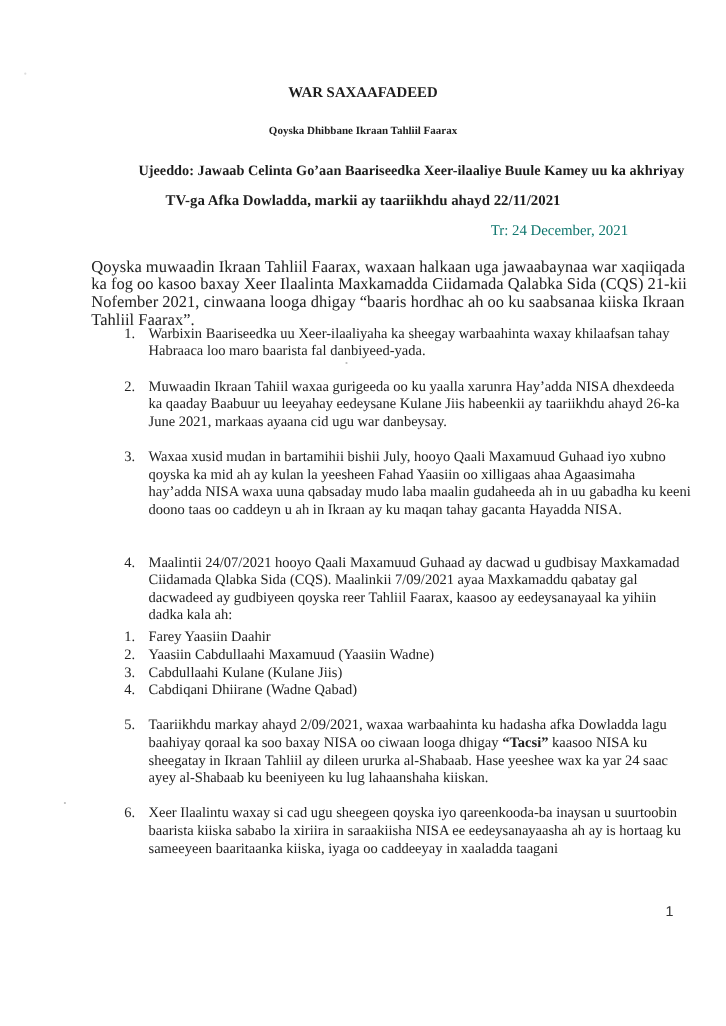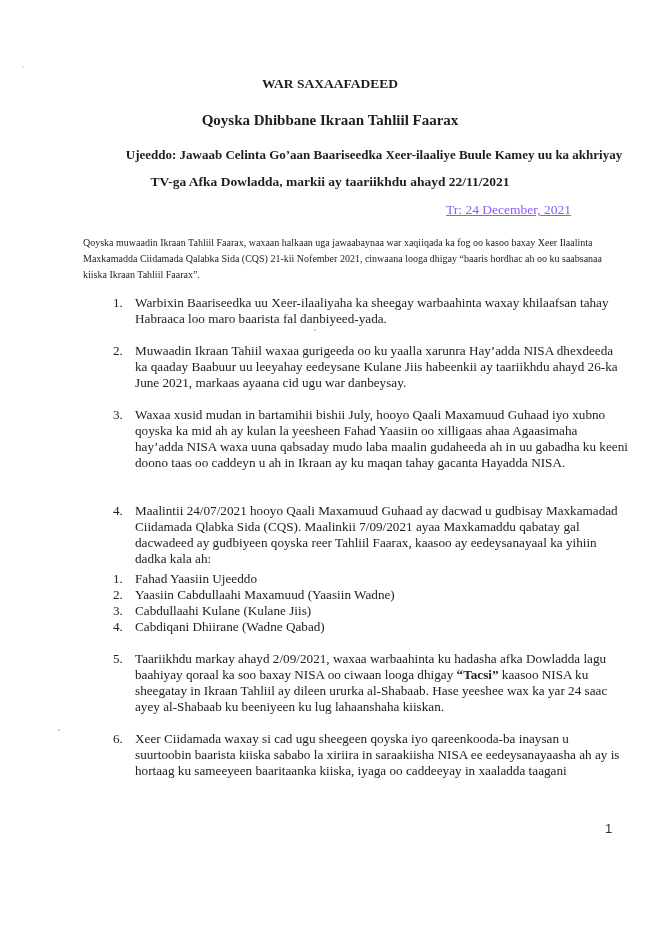--- a/index.html
+++ b/index.html
@@ -7,30 +7,30 @@
     width: 660px; height: 933px; position: relative; overflow: hidden;
     font-family: "Liberation Serif", "DejaVu Serif", serif;
     color: #222222;
   }
   .page { position: absolute; left: 0; top: 0; width: 617px; height: 933px; background: #ffffff; }
   .heading {
     position: absolute; left: 0; width: 660px; text-align: center;
     font-weight: bold; font-size: 14px; line-height: 16px; color: #1e1e1e;
   }
   #title { top: 76px; font-size: 13.5px; }
-  #subtitle { top: 112px; font-size: 15px; }
+  #subtitle { top: 112px; font-size: 10px; }
   #subject1 { top: 147px; font-size: 13px; margin-left: 44px; }
   #subject2 { top: 174px; font-size: 13.5px; }
   #date {
     position: absolute; top: 202px; right: 46px;
-    font-size: 13.5px; line-height: 16px; text-decoration: underline; color: #8b5cf6;
+    font-size: 13.5px; line-height: 16px; color: #0f766e;
   }
   .para {
     position: absolute; left: 83px; width: 545px;
-    font-size: 10px; line-height: 16px; margin: 0;
+    font-size: 15px; line-height: 16px; margin: 0;
   }
   #intro { top: 235px; }
   .item { position: absolute; left: 113px; width: 515px; font-size: 13.2px; line-height: 16px; }
   .item .num { position: absolute; left: 0; top: 0; width: 20px; }
   .item .txt { display: block; margin-left: 22px; }
   #item1 { top: 295px; }
   #item2 { top: 343px; }
   #item3 { top: 407px; }
   #item4 { top: 503px; }
   #sub1 { top: 571px; }
@@ -74,21 +74,21 @@
     <span class="txt">Waxaa xusid mudan in bartamihii bishii July, hooyo  Qaali Maxamuud Guhaad iyo xubno qoyska ka mid ah ay kulan la yeesheen  Fahad Yaasiin oo xilligaas ahaa Agaasimaha hay’adda NISA waxa uuna qabsaday mudo laba maalin gudaheeda ah in uu gabadha ku keeni doono taas oo caddeyn u ah in Ikraan ay ku maqan tahay gacanta Hayadda NISA.</span>
   </div>
 
   <div id="item4" class="item">
     <span class="num">4.</span>
     <span class="txt">Maalintii 24/07/2021 hooyo Qaali Maxamuud Guhaad ay dacwad u gudbisay Maxkamadad Ciidamada Qlabka Sida (CQS).  Maalinkii 7/09/2021 ayaa Maxkamaddu qabatay gal dacwadeed ay gudbiyeen qoyska reer Tahliil Faarax, kaasoo ay eedeysanayaal ka yihiin dadka kala ah:</span>
   </div>
 
   <div id="sub1" class="item">
     <span class="num">1.</span>
-    <span class="txt">Fahad Yaasiin Ujeeddo</span>
+    <span class="txt">Farey Yaasiin Daahir</span>
   </div>
   <div id="sub2" class="item">
     <span class="num">2.</span>
     <span class="txt">Yaasiin Cabdullaahi Maxamuud (Yaasiin Wadne)</span>
   </div>
   <div id="sub3" class="item">
     <span class="num">3.</span>
     <span class="txt">Cabdullaahi Kulane (Kulane Jiis)</span>
   </div>
   <div id="sub4" class="item">
@@ -96,21 +96,21 @@
     <span class="txt">Cabdiqani Dhiirane (Wadne Qabad)</span>
   </div>
 
   <div id="item5" class="item">
     <span class="num">5.</span>
     <span class="txt"><span>Taariikhdu markay ahayd 2/09/2021, waxaa warbaahinta  ku hadasha afka Dowladda lagu baahiyay qoraal ka soo baxay NISA oo ciwaan looga dhigay </span><span class="bold">“Tacsi”</span><span> kaasoo NISA ku sheegatay in Ikraan Tahliil ay dileen ururka al-Shabaab. Hase yeeshee wax ka yar 24 saac ayey al-Shabaab ku beeniyeen ku lug lahaanshaha kiiskan.</span></span>
   </div>
 
   <div id="item6" class="item">
     <span class="num">6.</span>
-    <span class="txt">Xeer Ciidamada waxay si cad ugu sheegeen qoyska iyo qareenkooda-ba inaysan u suurtoobin baarista kiiska sababo la xiriira in saraakiisha NISA ee eedeysanayaasha ah ay is hortaag ku sameeyeen baaritaanka kiiska, iyaga oo caddeeyay in xaaladda taagani</span>
+    <span class="txt">Xeer Ilaalintu waxay si cad ugu sheegeen qoyska iyo qareenkooda-ba inaysan u suurtoobin baarista kiiska sababo la xiriira in saraakiisha NISA ee eedeysanayaasha ah ay is hortaag ku sameeyeen baaritaanka kiiska, iyaga oo caddeeyay in xaaladda taagani</span>
   </div>
 
   <div id="pagenum">1</div>
 
   <span class="speck" style="left:58px; top:729px;"></span>
   <span class="speck" style="left:314px; top:329px;"></span>
   <span class="speck" style="left:22px; top:66px; background:#dddddd;"></span>
 </div>
 
 </body></html>

